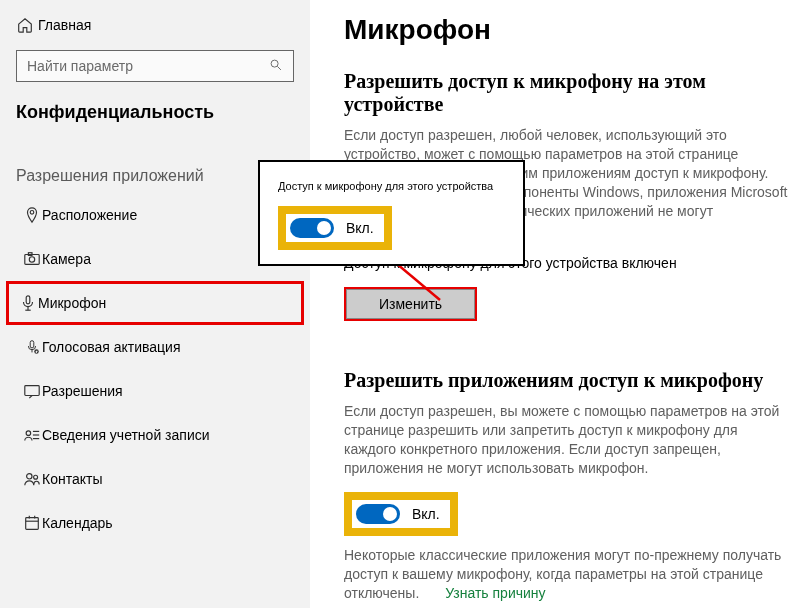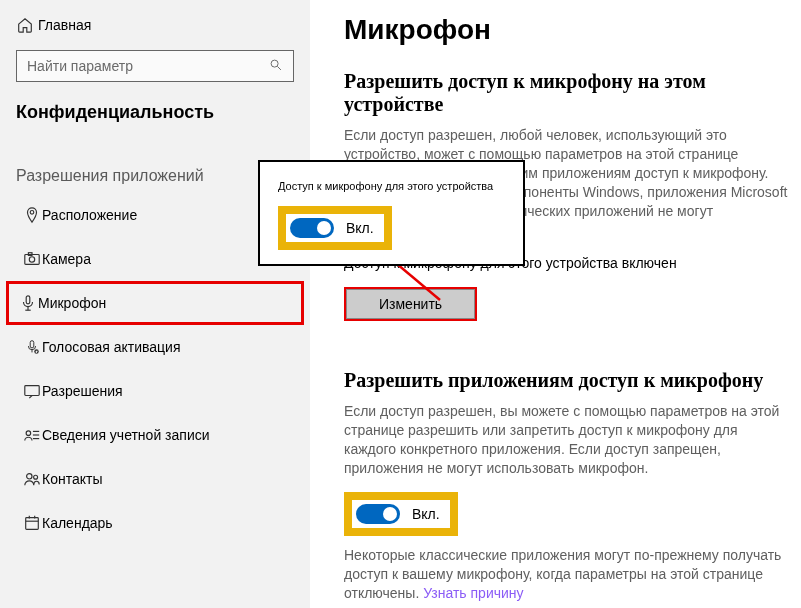--- a/index.html
+++ b/index.html
@@ -116,21 +116,21 @@
   .toggle {
     width: 44px; height: 20px; border-radius: 10px;
     background: #0067c0;
     position: relative;
   }
   .toggle::after {
     content: ""; position: absolute; right: 3px; top: 3px;
     width: 14px; height: 14px; border-radius: 50%; background: #fff;
   }
   .toggle-label { font-size: 14px; }
-  .link { color: #8b5cf6; cursor: pointer; }
+  .link { color: #15803d; cursor: pointer; margin-left: 22px; }
   
   .popup {
     position: absolute;
     left: 258px; top: 160px;
     width: 267px;
     background: #fff;
     border: 2px solid #000;
     padding: 18px 18px 14px 18px;
     z-index: 10;
   }

